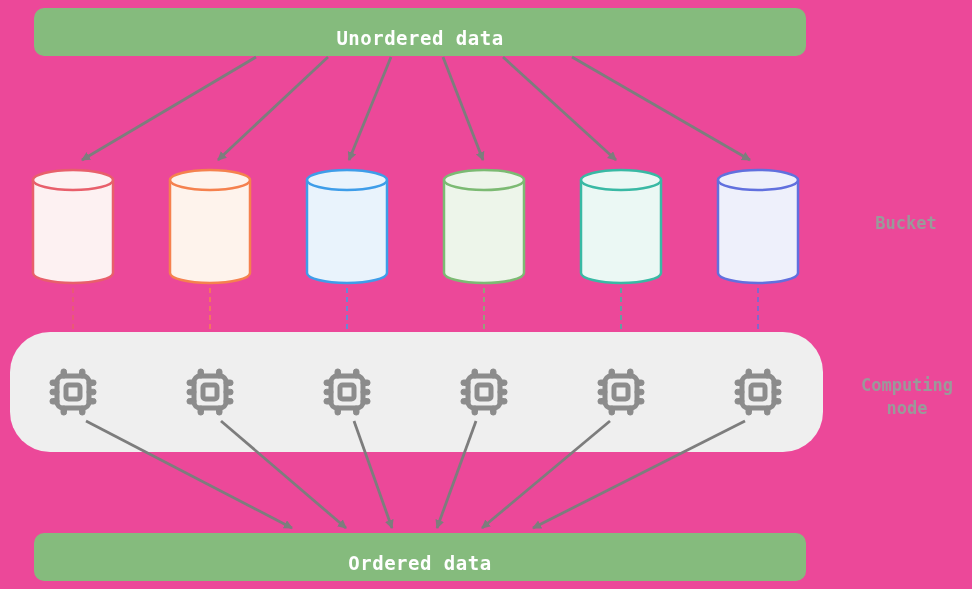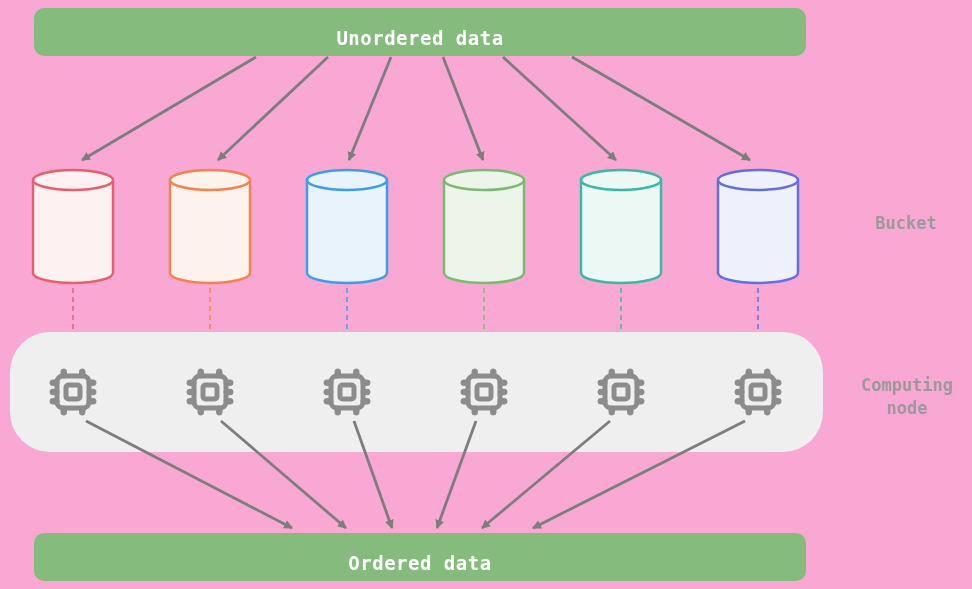--- a/index.html
+++ b/index.html
@@ -4,21 +4,21 @@
 <style>
   html, body {
     margin: 0;
     padding: 0;
     background: #ffffff;
   }
   .canvas {
     position: relative;
     width: 972px;
     height: 589px;
-    background: #f9a8d4;
+    background: #ec4899;
     font-family: "DejaVu Sans Mono", "Liberation Mono", monospace;
     overflow: hidden;
   }
   svg { display: block; }
   .bar-label {
     font-family: "DejaVu Sans Mono", "Liberation Mono", monospace;
     font-weight: bold;
     font-size: 19px;
     letter-spacing: 0.5px;
   }

